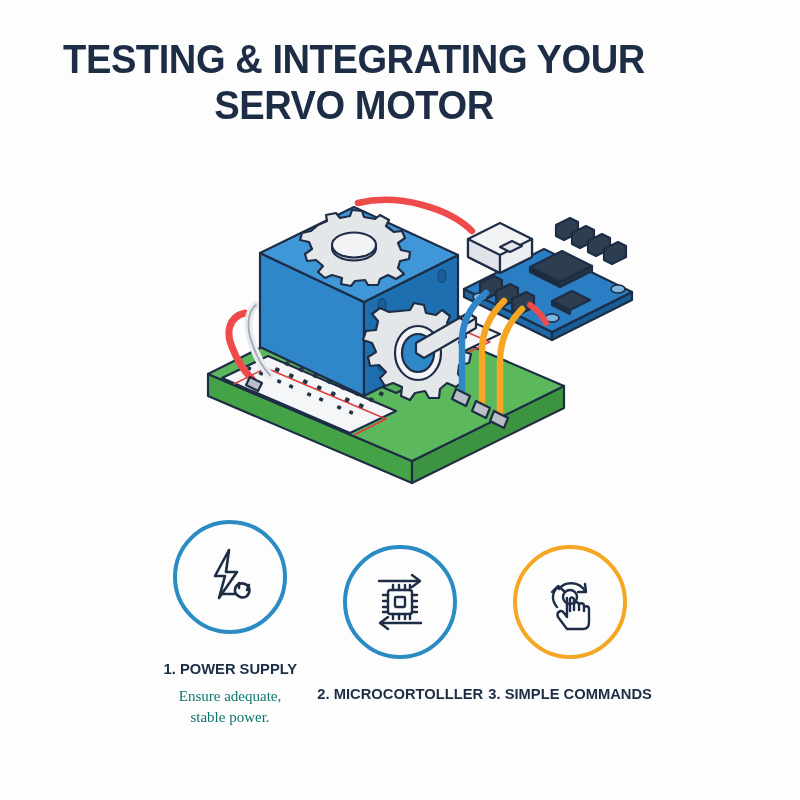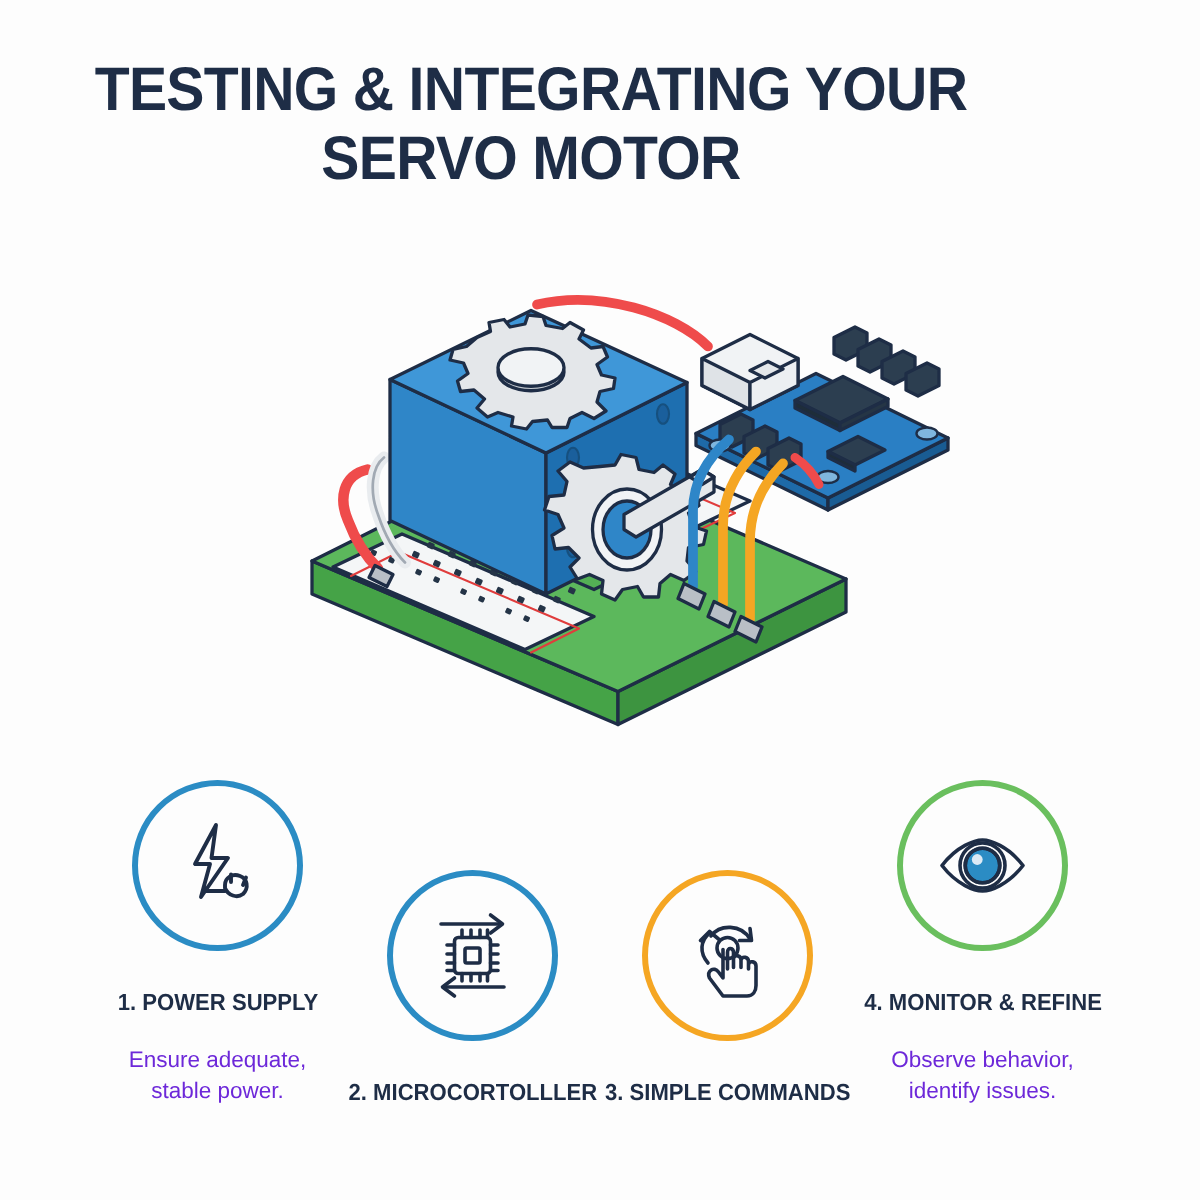--- a/index.html
+++ b/index.html
@@ -46,21 +46,21 @@
 
   
   .steps {
     position: absolute;
     top: 520px;
     left: 0;
     width: 800px;
     display: flex;
     flex-direction: row;
     justify-content: center;
-    align-items: flex-end;
+    align-items: center;
   }
   .step {
     width: 170px;
     display: flex;
     flex-direction: column;
     align-items: center;
   }
   .circle-wrap {
     width: 114px;
     height: 114px;
@@ -81,23 +81,23 @@
     font-family: "Liberation Sans Narrow", "Liberation Sans", sans-serif;
     font-weight: bold;
     font-size: 15.5px;
     line-height: 18px;
     letter-spacing: 0px;
     text-align: center;
     white-space: nowrap;
     transform: scaleX(0.95);
   }
   .step-desc {
-    margin-top: 18px;
-    color: #6d28d9;
-    font-family: Liberation Sans, sans-serif;
+    margin-top: 8px;
+    color: #0f766e;
+    font-family: Liberation Serif, serif;
     font-weight: normal;
     font-size: 15px;
     line-height: 21px;
     text-align: center;
   }
 </style>
 </head>
 <body>
 
 <div class="title-block">
@@ -400,32 +400,14 @@
                    L54 42 C54 39 50 38 49 41 L49 44
                    M49 43 L49 39 C49 36 45 35 44 38 L44 43
                    M44 42 L44 38 C44 35 40 34 39 37 L39 43
                    M39 42 L39 33 C39 30 35 29 35 33 L35 44"></path>
         </g>
       </svg>
     </div>
     <div class="step-title">3. SIMPLE COMMANDS</div>
   </div>
 
-  <div class="step">
-    <div class="circle-wrap" style="border-color:#6abf5e;">
-      <svg viewBox="0 0 70 70" width="70" height="70">
-        <g fill="none" stroke="#1e2d46" stroke-width="2.4" stroke-linejoin="round" stroke-linecap="round">
-          <path d="M8 35 C18 22 30 18 35 18 C40 18 52 22 62 35 C52 48 40 52 35 52 C30 52 18 48 8 35 Z"></path>
-          <circle cx="35" cy="35" r="15" fill="none"></circle>
-          <circle cx="35" cy="35" r="11.5" fill="#2b8cc4"></circle>
-          <circle cx="35" cy="35" r="11.5" fill="none"></circle>
-          <circle cx="31.5" cy="31" r="3.6" fill="#dceaf5" stroke="none"></circle>
-        </g>
-      </svg>
-    </div>
-    <div class="step-title">4. MONITOR &amp; REFINE</div>
-    <div class="step-desc">
-      <span>Observe behavior,</span><br>
-      <span>identify issues.</span>
-    </div>
-  </div>
 
 </div>
 
 </body></html>

